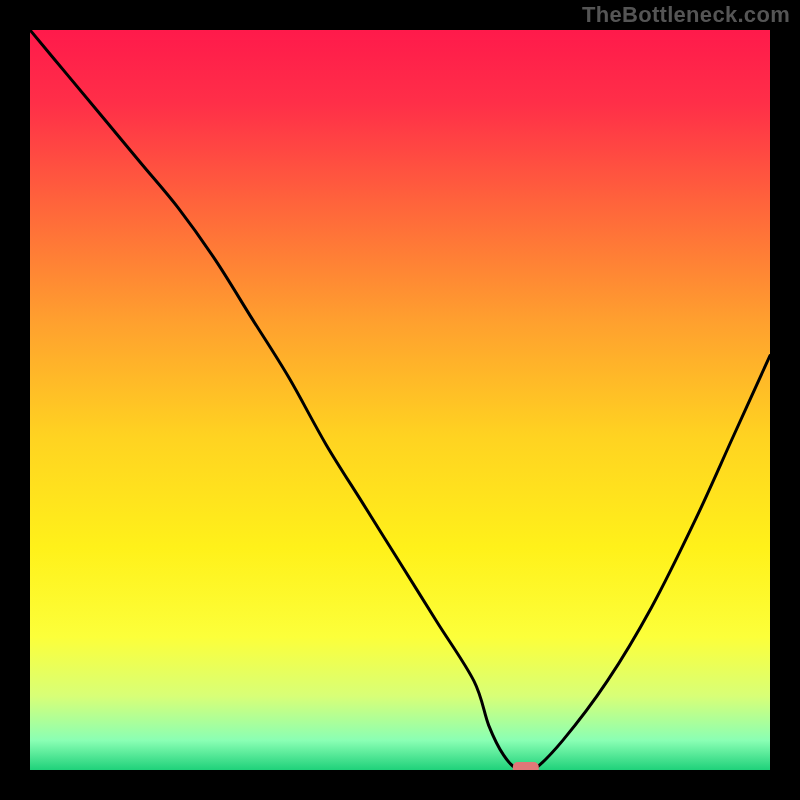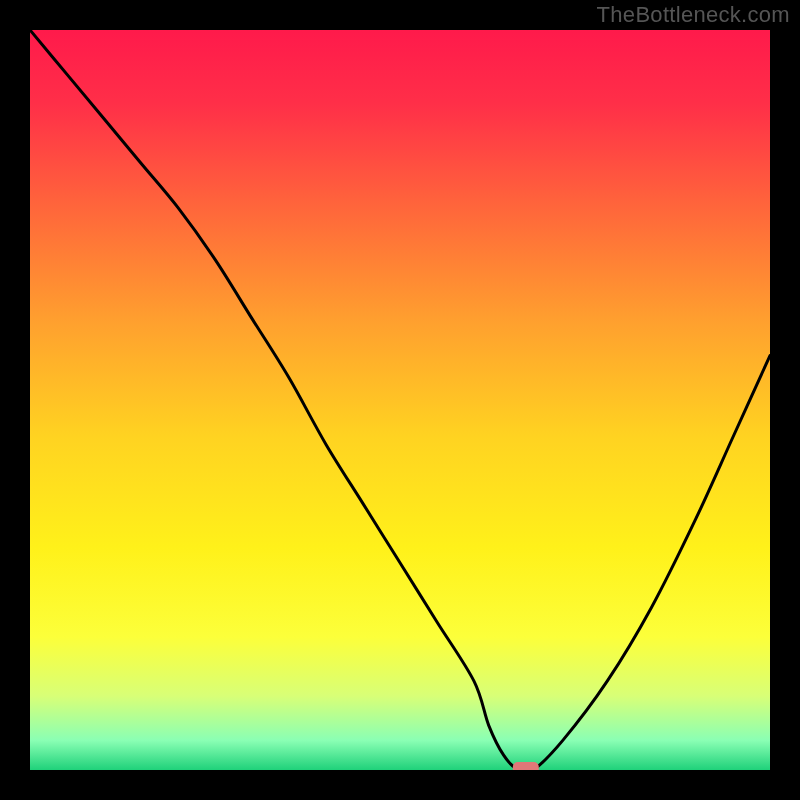--- a/index.html
+++ b/index.html
@@ -16,21 +16,21 @@
     width: 800px;
     height: 800px;
     background: #000;
   }
   .watermark {
     position: absolute;
     top: 2px;
     right: 10px;
     color: #555;
     font-size: 22px;
-    font-weight: 400;
+    font-weight: 700;
     letter-spacing: 0.3px;
     user-select: none;
   }
   .plot-wrap {
     position: absolute;
     left: 30px;
     top: 30px;
     width: 740px;
     height: 740px;
   }

